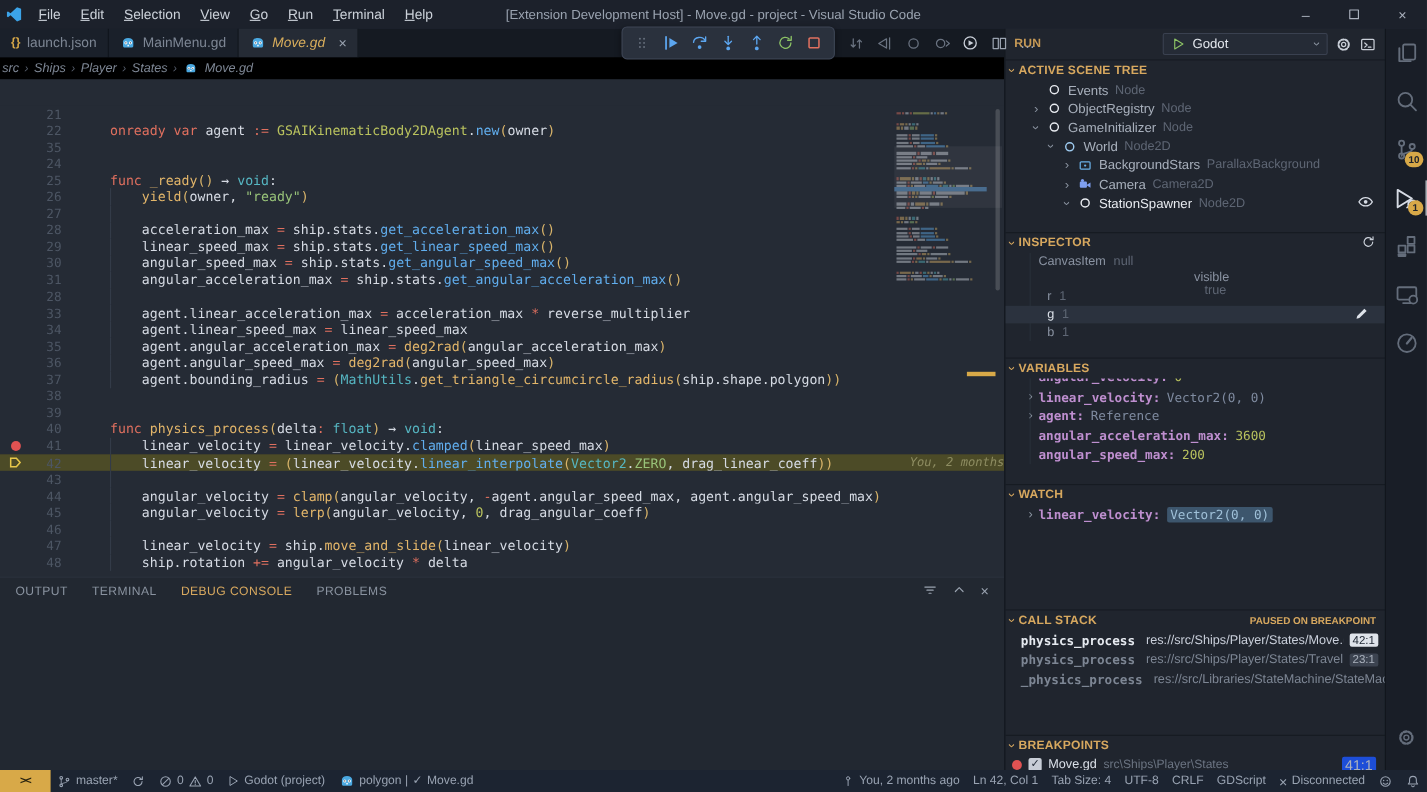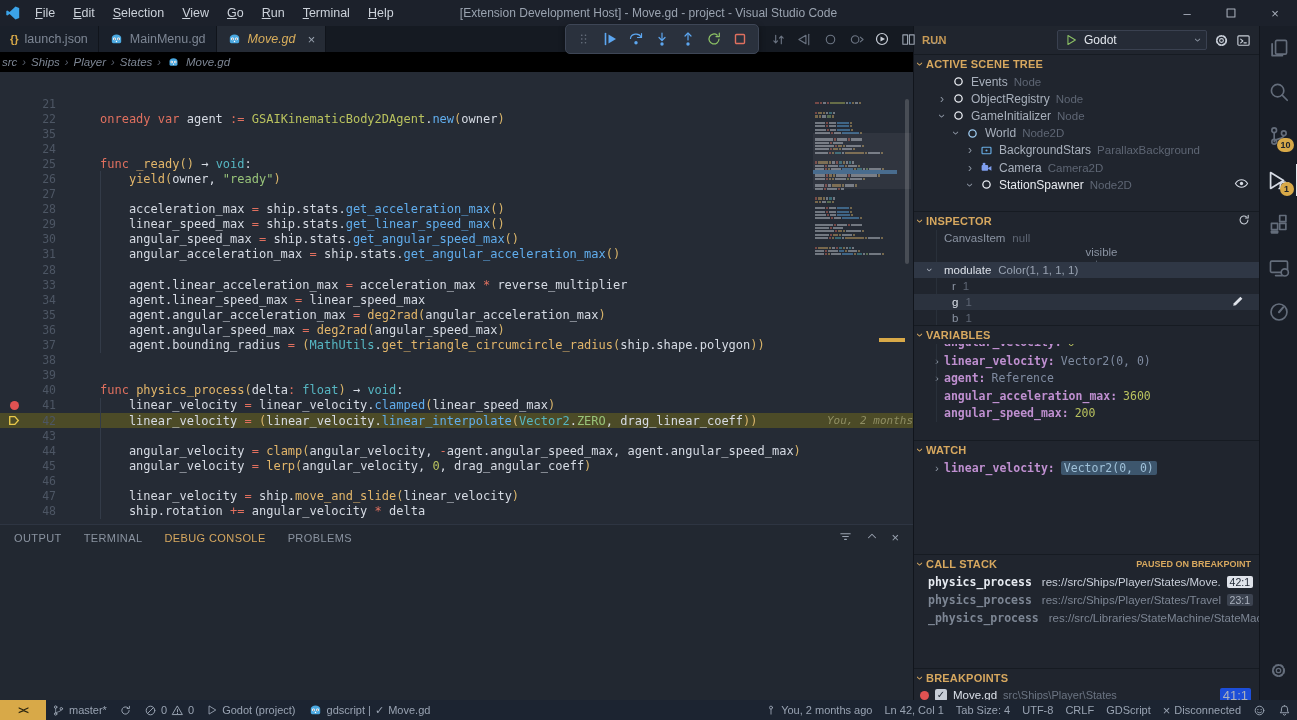--- a/index.html
+++ b/index.html
@@ -843,25 +843,20 @@
       <div style="position: relative;">
         <div class="vguide"></div>
         <div class="insp-row" style="padding-left: 30px;">
           <span>CanvasItem</span>
           <span class="val">null</span>
         </div>
         <div class="insp-row" style="padding-left: 30px; flex-direction: column;">
           <span>visible</span>
           <span class="val">true</span>
         </div>
-        <div class="insp-row sel" style="padding-left: 30px;">
-          <span class="chev" style="color: rgb(170, 177, 189); position: absolute; left: 14px;"><span class="rot90">›</span></span>
-          <span>modulate</span>
-          <span class="val">Color(1, 1, 1, 1)</span>
-        </div>
         <div class="insp-row" style="padding-left: 38px;">
           <span>r</span>
           <span class="val">1</span>
         </div>
         <div class="insp-row hov" style="padding-left: 38px;">
           <span>g</span>
           <span class="val">1</span>
           <span style="margin-left: auto; margin-right: 14px;"><span class="icon">
               <svg width="14" height="14" viewBox="0 0 16 16" fill="none" stroke="currentColor" stroke-width="1.2" stroke-linecap="round" stroke-linejoin="round">
                 <path d="M2.5 13.5l3-.7 7.5-7.5-2.3-2.3L3.2 10.5z" fill="#dfe3ea" stroke="none"></path>
@@ -1080,21 +1075,21 @@
       <span class="icon">
         <svg width="15" height="15" viewBox="0 0 16 16" fill="none" stroke="currentColor" stroke-width="1.2" stroke-linecap="round" stroke-linejoin="round">
           <path d="M3 6.2C3 4 5.2 2.6 8 2.6S13 4 13 6.2v4.3c0 .8-.7 1.5-1.5 1.5h-7c-.8 0-1.5-.7-1.5-1.5z" fill="#4aa8e0" stroke="none"></path>
           <circle cx="5.8" cy="7.4" r="1.5" fill="#fff" stroke="none"></circle>
           <circle cx="10.2" cy="7.4" r="1.5" fill="#fff" stroke="none"></circle>
           <circle cx="5.8" cy="7.4" r=".6" fill="#1c2430" stroke="none"></circle>
           <circle cx="10.2" cy="7.4" r=".6" fill="#1c2430" stroke="none"></circle>
           <rect x="7.3" y="9.3" width="1.4" height="1.5" fill="#fff" stroke="none"></rect>
         </svg>
       </span>
-      <span>gdscript |</span>
+      <span>polygon |</span>
       <span class="icon">✓</span>
       <span>Move.gd</span>
     </div>
     <div class="sb-right">
       <div class="sb-item">
         <span class="icon">
           <svg width="12" height="12" viewBox="0 0 16 16" fill="none" stroke="currentColor" stroke-width="1.2" stroke-linecap="round" stroke-linejoin="round">
             <circle cx="8" cy="4.8" r="2"></circle>
             <path d="M8 7v6.5"></path>
           </svg>

